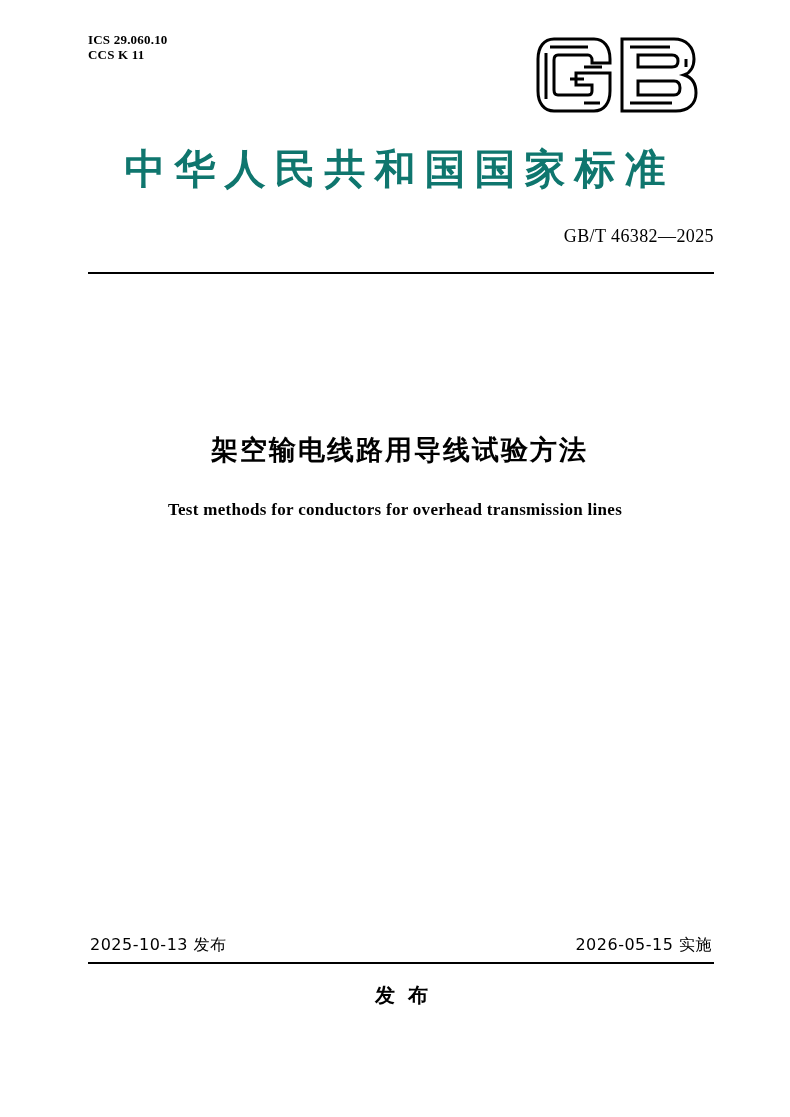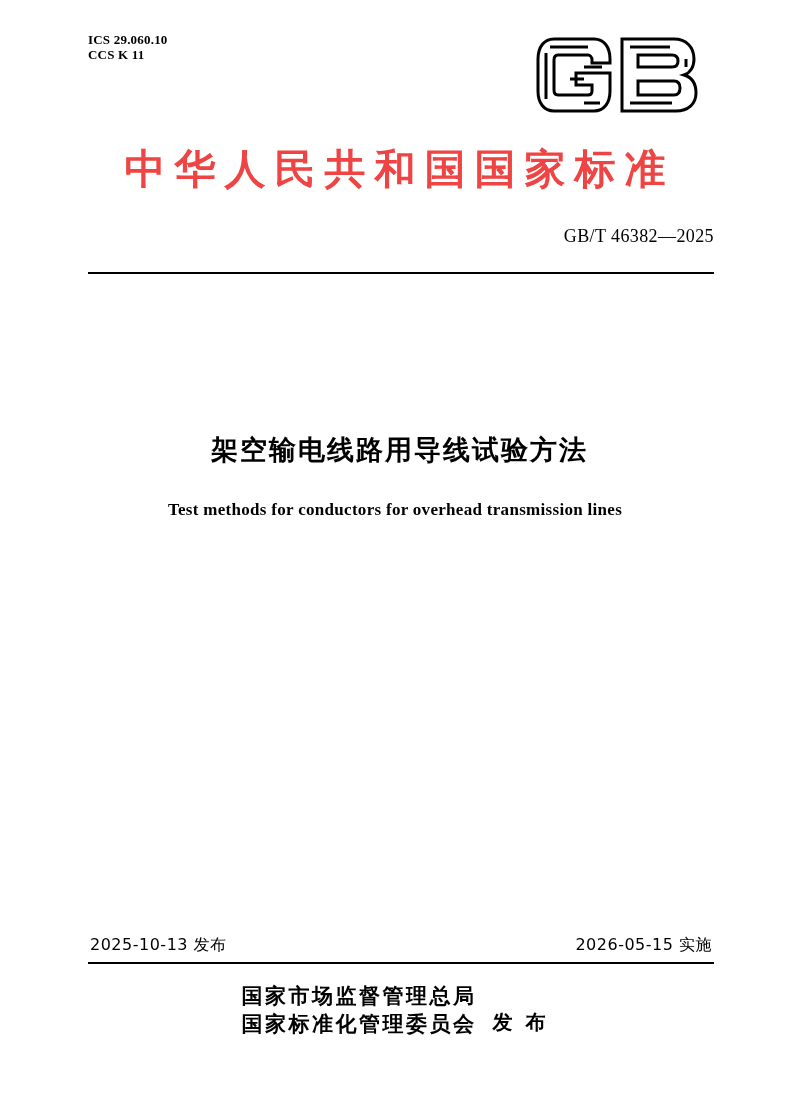--- a/index.html
+++ b/index.html
@@ -53,21 +53,21 @@
     position: absolute;
     left: 0;
     right: 0;
     top: 142px;
     text-align: center;
     font-family: "DejaVu Serif", serif;
     font-weight: bold;
     font-size: 41px;
     letter-spacing: 9px;
     padding-left: 9px;
-    color: #ef4444;
+    color: #0f766e;
   }
 
   
   .std-no {
     position: absolute;
     right: 76px;
     top: 226px;
     font-family: "Liberation Serif", serif;
     font-size: 18px;
     letter-spacing: 0.4px;
@@ -197,20 +197,16 @@
 
   <div class="doc-title-cn">架空输电线路用导线试验方法</div>
   <div class="doc-title-en">Test methods for conductors for overhead transmission lines</div>
 
   <div class="rule-bottom"></div>
 
   <div class="date-issue">2025-10-13 发布</div>
   <div class="date-impl">2026-05-15 实施</div>
 
   <div class="publisher">
-    <div class="publisher-names">
-      <div>国家市场监督管理总局</div>
-      <div>国家标准化管理委员会</div>
-    </div>
     <div class="publisher-action">发 布</div>
   </div>
 
 </div>
 
 </body></html>

